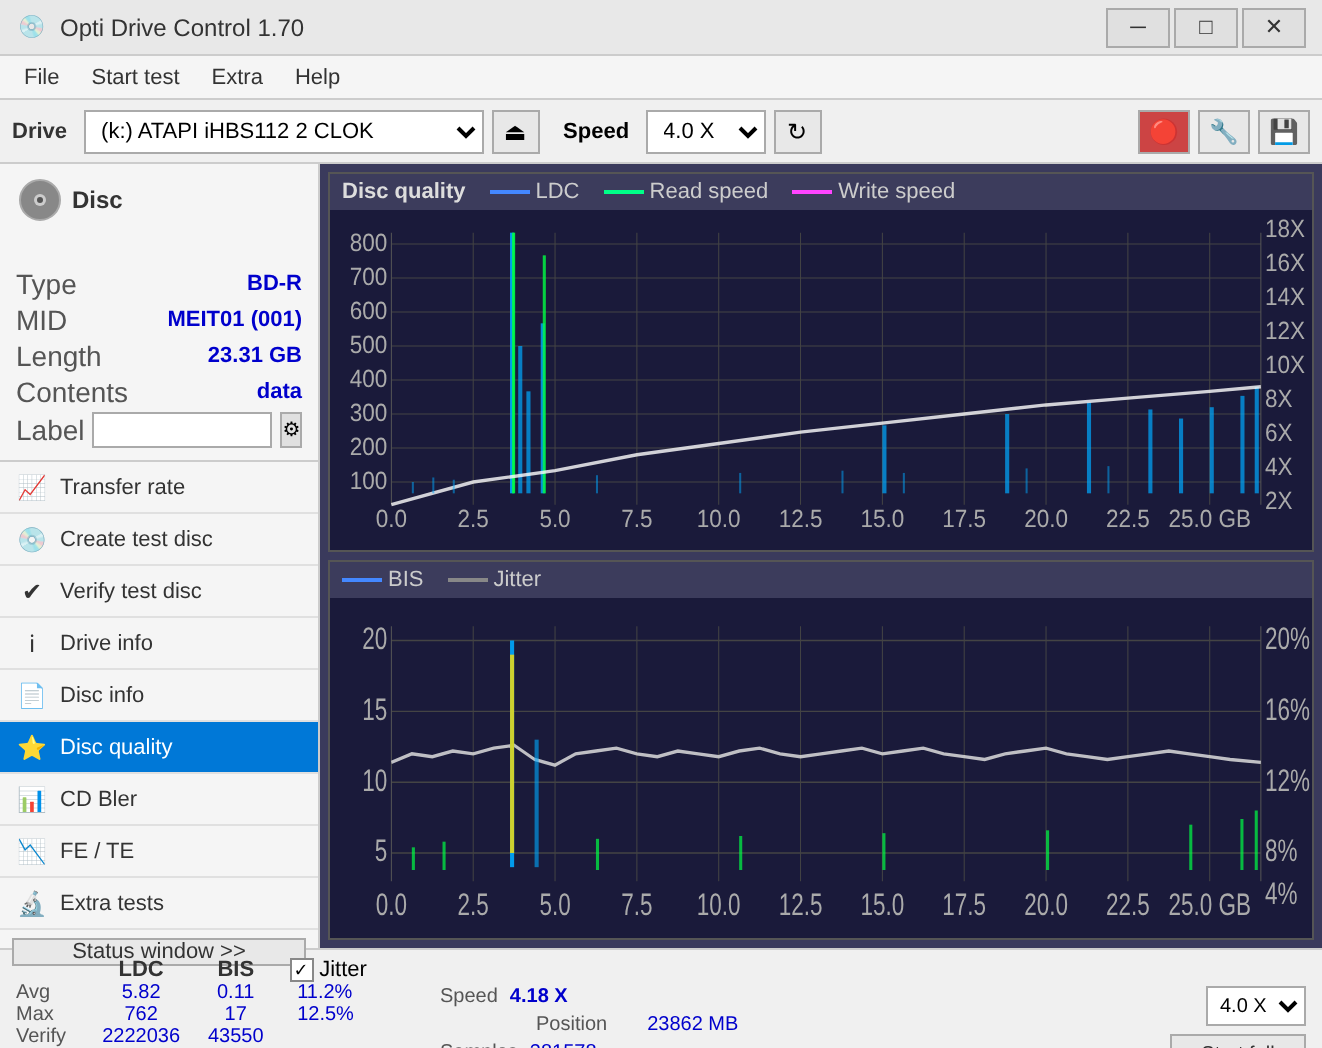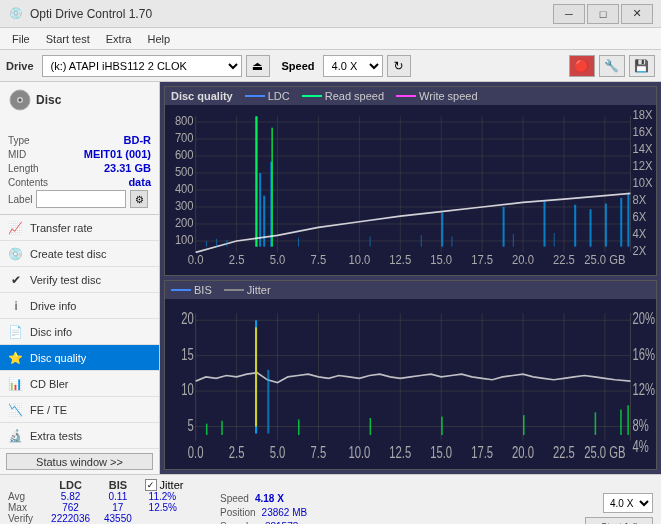--- a/index.html
+++ b/index.html
@@ -99,21 +99,21 @@
     .disc-icon {
       width: 24px; height: 24px;
     }
     .disc-title { font-size: 12px; font-weight: bold; color: #333; }
     .disc-row {
       display: flex;
       justify-content: space-between;
       margin-bottom: 2px;
       align-items: center;
     }
-    .disc-key { color: #555; font-size: 10px; }
+    .disc-key { color: #555; font-size: 14px; }
     .disc-val { color: #0000cc; font-size: 11px; font-weight: bold; }
     .label-row {
       display: flex;
       align-items: center;
       gap: 4px;
       margin-top: 2px;
     }
     .label-input {
       width: 90px; height: 18px; border: 1px solid #aaa; padding: 0 2px; font-size: 10px;
     }
@@ -571,21 +571,21 @@
         <td></td>
       </tr>
     </tbody>
       </table>
 
     <div style="display:flex;flex-direction:column;gap:3px;margin-top:14px;">
       <div style="display:flex;gap:6px;align-items:center;">
         <span style="color:#555;font-size:10px;">Speed</span>
         <span style="color:#0000cc;font-size:10px;font-weight:bold;">4.18 X</span>
       </div>
-      <div style="display:flex;gap:6px;align-items:flex-end;">
+      <div style="display:flex;gap:20px;align-items:flex-end;margin-left:48px;">
         <span style="color:#555;font-size:10px;">Position</span>
         <span style="color:#0000cc;font-size:10px;">23862 MB</span>
       </div>
       <div style="display:flex;gap:6px;align-items:center;">
         <span style="color:#555;font-size:10px;">Samples</span>
         <span style="color:#0000cc;font-size:10px;">381578</span>
       </div>
     </div>
 
     <div style="flex:1;"></div>

